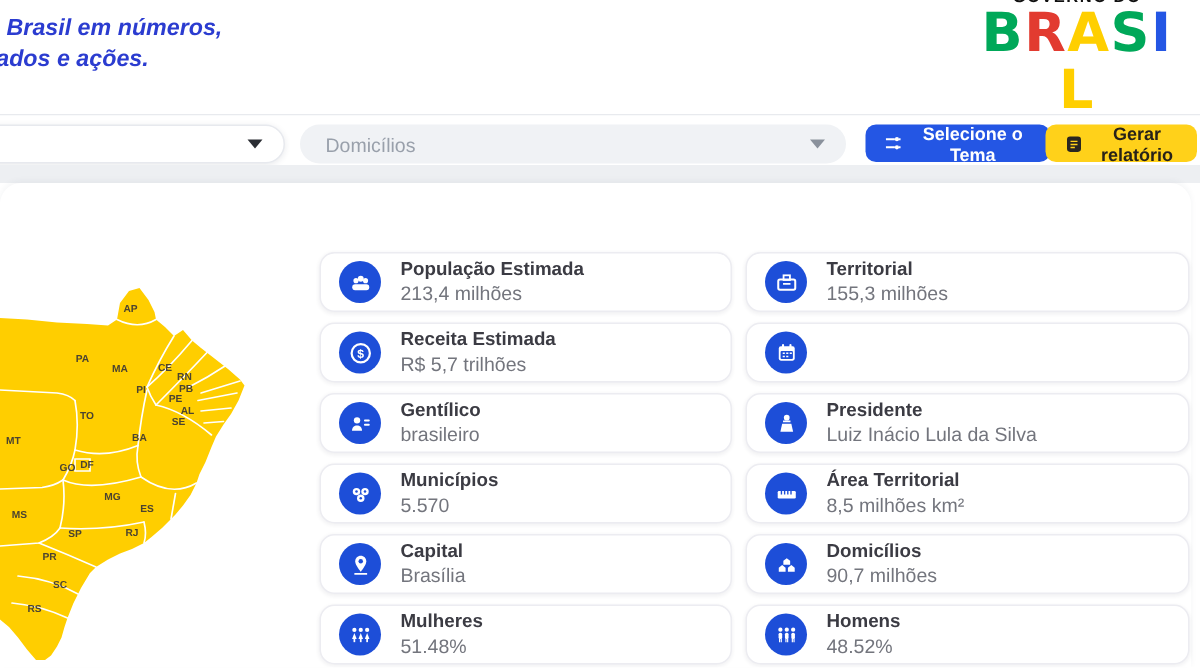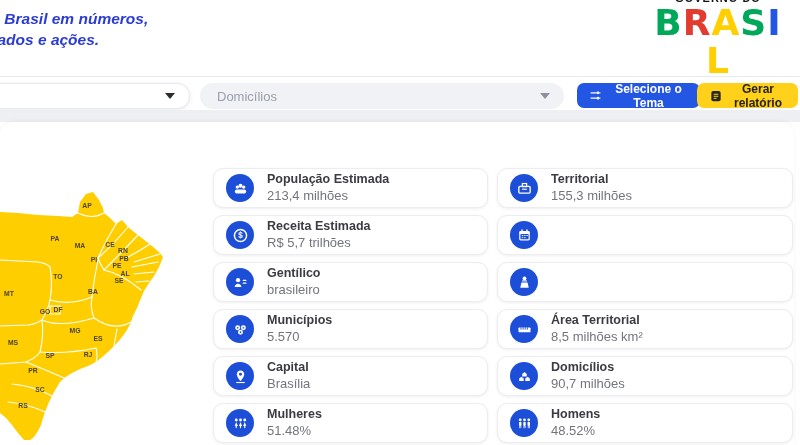--- a/index.html
+++ b/index.html
@@ -235,20 +235,24 @@
     </div>
 
     <div class="card">
       <span class="ic">
           <svg viewBox="0 0 24 24">
             <circle cx="12" cy="6.3" r="2.7" fill="#fff"></circle>
             <path d="M6 19.5l1.7-7.5h8.6L18 19.5z" fill="#fff"></path>
             <path d="M8.5 9.8h7" stroke="#fff" stroke-width="1.5"></path>
           </svg>
         </span>
+      <span class="txt">
+        <span class="card-label">Presidente</span>
+        <span class="card-value">Luiz Inácio Lula da Silva</span>
+      </span>
     </div>
 
     <div class="card">
       <span class="ic">
           <svg viewBox="0 0 24 24">
             <circle cx="8" cy="9.5" r="3.5" fill="#fff"></circle>
             <circle cx="16" cy="9.5" r="3.5" fill="#fff"></circle>
             <circle cx="12" cy="15.8" r="3.5" fill="#fff"></circle>
             <circle cx="8" cy="9.5" r="1.2" fill="#1d4ed8"></circle>
             <circle cx="16" cy="9.5" r="1.2" fill="#1d4ed8"></circle>

